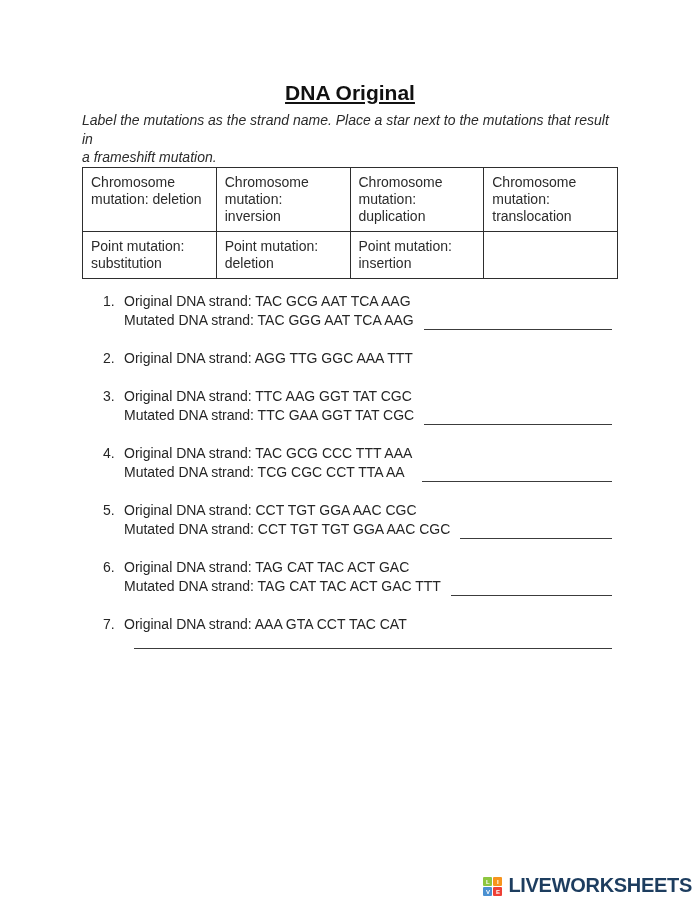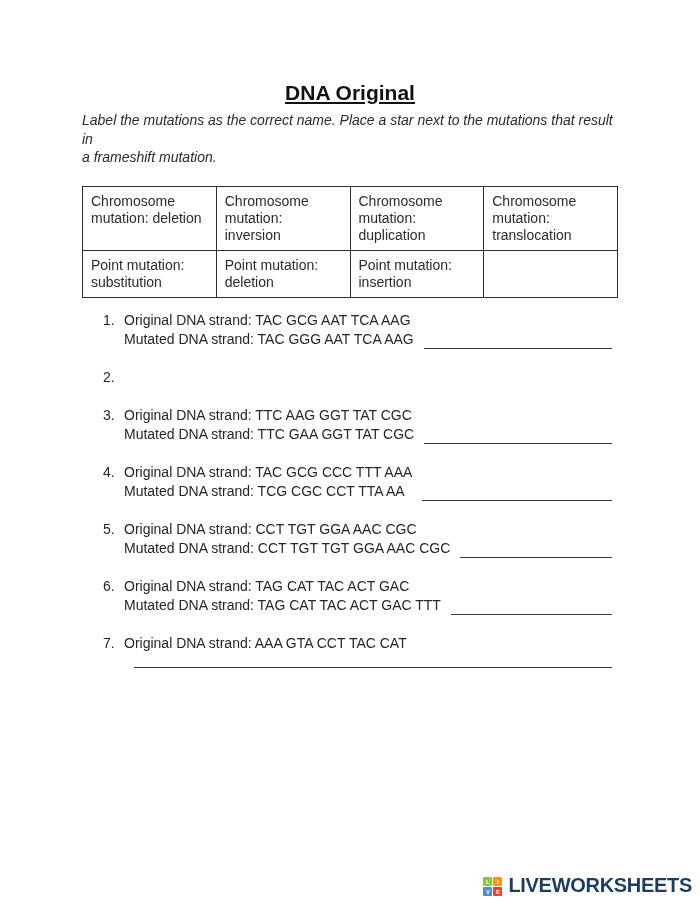--- a/index.html
+++ b/index.html
@@ -27,21 +27,20 @@
   }
   .instructions {
     margin: 7px 0 0 0;
     font-size: 14px;
     line-height: 18.5px;
     font-style: italic;
     white-space: pre-line;
     color: #2b2b2b;
   }
   table.word-bank {
-    margin-top: 19px;
     width: 100%;
     border-collapse: collapse;
     table-layout: fixed;
   }
   table.word-bank td {
     border: 1.5px solid #2e2e2e;
     vertical-align: top;
     box-sizing: border-box;
     padding: 6px 8px;
     font-size: 14px;
@@ -98,21 +97,21 @@
     letter-spacing: -0.3px;
   }
 </style>
 </head>
 <body>
 
 <div class="page">
 
   <h1 class="title">DNA Original</h1>
 
-  <p class="instructions">Label the mutations as the correct name. Place a star next to the mutations that result in
+  <p class="instructions">Label the mutations as the strand name. Place a star next to the mutations that result in
 a frameshift mutation.</p>
 
   <table class="word-bank">
     <tbody>
       <tr class="r1">
         <td>Chromosome
 mutation: deletion</td>
         <td>Chromosome
 mutation: inversion</td>
         <td>Chromosome
@@ -149,20 +148,24 @@
             <span>TAC GGG AAT TCA AAG</span>
           </span>
           <span class="answer-blank"></span>
         </div>
       </div>
     </div>
 
     <div class="question">
       <span class="q-num">2.</span>
       <div class="q-body">
+        <div class="q-line">
+          <span>Original DNA strand:</span>
+          <span>AGG TTG GGC AAA TTT</span>
+        </div>
       </div>
     </div>
 
     <div class="question">
       <span class="q-num">3.</span>
       <div class="q-body">
         <div class="q-line">
           <span>Original DNA strand:</span>
           <span>TTC AAG GGT TAT CGC</span>
         </div>

